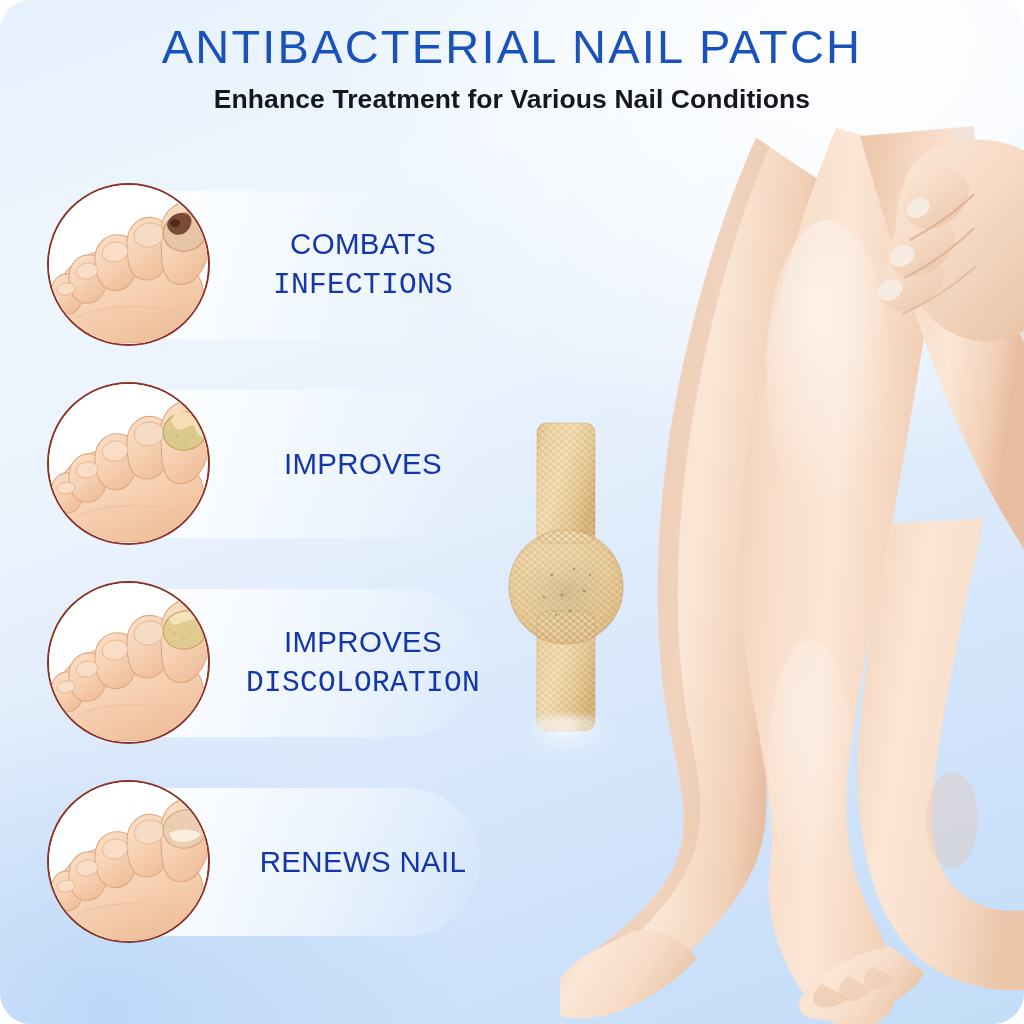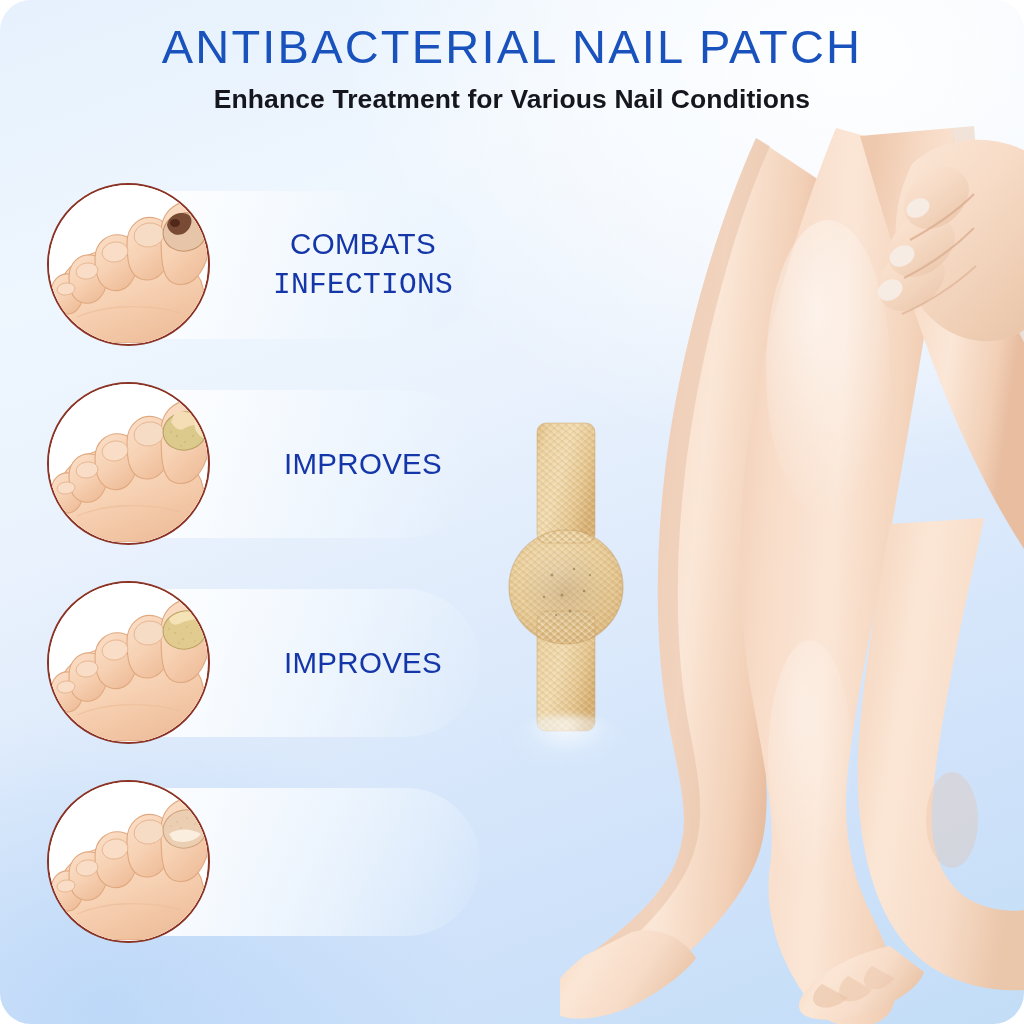--- a/index.html
+++ b/index.html
@@ -447,20 +447,21 @@
               <circle cx="146" cy="58" r="1"></circle>
                 <circle cx="120" cy="46" r="1"></circle>
               <circle cx="138" cy="44" r="0.9"></circle>
             </g>
           </g>
           <path d="M28 132 C 56 120, 96 118, 132 128" stroke="#eebf9c" stroke-width="1.3" fill="none" opacity="0.8"></path>
         </svg>
       </div>
       <div class="feature-text">
         <span class="l1">IMPROVES</span>
+        <span class="l2">DISCOLORATION</span>
       </div>
     </div>
 
     <div class="feature-row">
       <div class="pill"></div>
       <div class="circle-wrap">
         <svg width="158" height="158" viewBox="0 0 158 158" xmlns="http://www.w3.org/2000/svg">
           <rect width="158" height="158" fill="#ffffff"></rect>
           <path d="M10 100 C 18 78, 40 66, 70 62 C 108 58, 140 70, 152 96
                    C 160 118, 150 148, 124 158 L 10 158 Z" fill="url(#ft1)" stroke="#e0a87f" stroke-width="1.1"></path>
@@ -484,17 +485,18 @@
                 <circle cx="138" cy="36" r="1"></circle>
               <circle cx="146" cy="42" r="0.9"></circle>
                 <circle cx="132" cy="46" r="0.9"></circle>
               <circle cx="122" cy="44" r="0.9"></circle>
             </g>
           </g>
           <path d="M28 132 C 56 120, 96 118, 132 128" stroke="#eebf9c" stroke-width="1.3" fill="none" opacity="0.8"></path>
         </svg>
       </div>
       <div class="feature-text">
+        <span class="l1">RENEWS NAIL</span>
       </div>
     </div>
 
   </div>
 </div>
 
 </body></html>

